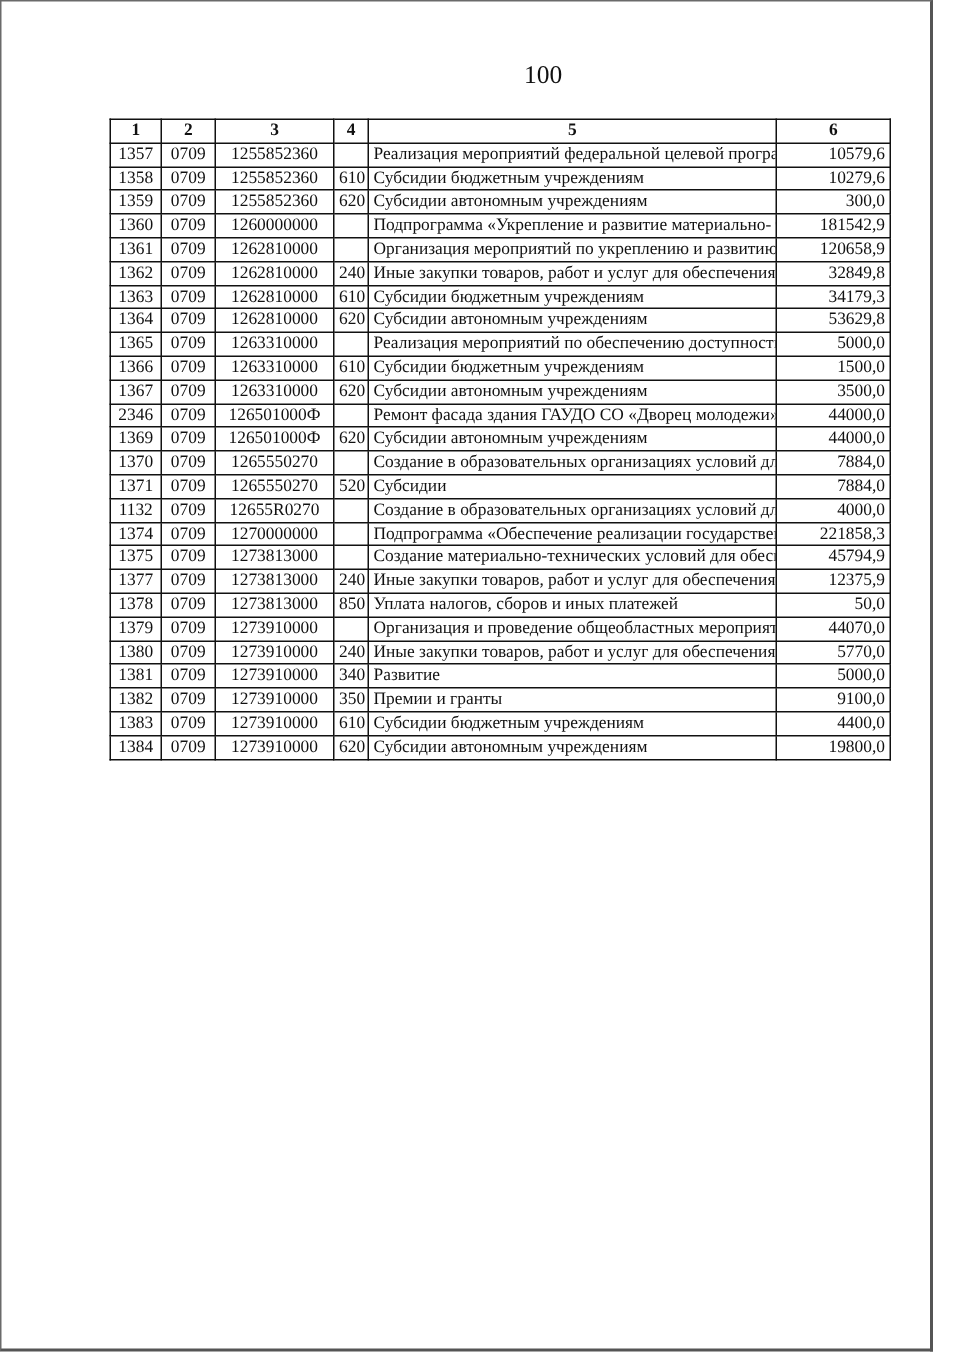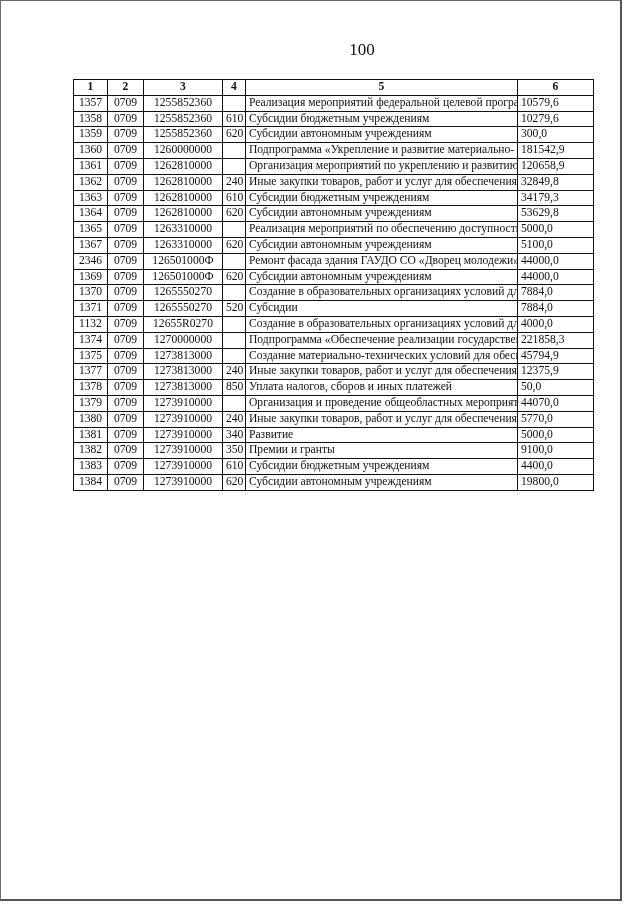--- a/index.html
+++ b/index.html
@@ -10,21 +10,21 @@
   .page-number { position: absolute; left: 0; width: 636px; top: 40px; text-align: center;
                  font-size: 17px; padding-left: 44px; }
   table.budget { position: absolute; left: 73px; top: 79px; width: 520px;
                  border-collapse: collapse; table-layout: fixed; font-size: 11.6px; }
   table.budget td, table.budget th { border: 1.4px solid #111; padding: 0 3px; vertical-align: top;
                  line-height: 14.8px; white-space: nowrap; overflow: hidden; }
   table.budget th { font-weight: bold; text-align: center; padding: 0; }
   td.c1, td.c2, td.c3 { text-align: center; padding: 0 2px; }
   td.c4 { text-align: center; padding-right: 2px; }
   td.c5 { text-align: left; white-space: pre-line; }
-  td.c6 { text-align: left; vertical-align: bottom; padding-right: 1px; }
+  td.c6 { text-align: right; vertical-align: bottom; padding-right: 1px; }
   col.k1 { width: 34px; } col.k2 { width: 36px; } col.k3 { width: 79px; }
   col.k4 { width: 23px; } col.k5 { width: 272px; } col.k6 { width: 76px; }
 </style>
 </head>
 <body>
 
 <div class="page-frame"></div>
 
 <div class="page-number">100</div>
 
@@ -125,26 +125,34 @@
         <td class="c2">0709</td>
         <td class="c3">1263310000</td>
         <td class="c4"></td>
         <td class="c5">Реализация мероприятий по обеспечению доступности
 приоритетных объектов и услуг в приоритетных сферах
 жизнедеятельности инвалидов и других маломобильных
 групп населения</td>
         <td class="c6">5000,0</td>
       </tr>
       <tr>
+        <td class="c1">1366</td>
+        <td class="c2">0709</td>
+        <td class="c3">1263310000</td>
+        <td class="c4">610</td>
+        <td class="c5">Субсидии бюджетным учреждениям</td>
+        <td class="c6">1500,0</td>
+      </tr>
+      <tr>
         <td class="c1">1367</td>
         <td class="c2">0709</td>
         <td class="c3">1263310000</td>
         <td class="c4">620</td>
         <td class="c5">Субсидии автономным учреждениям</td>
-        <td class="c6">5100,0</td>
+        <td class="c6">3500,0</td>
       </tr>
       <tr>
         <td class="c1">2346</td>
         <td class="c2">0709</td>
         <td class="c3">126501000Ф</td>
         <td class="c4"></td>
         <td class="c5">Ремонт фасада здания ГАУДО СО «Дворец молодежи» в
 рамках подготовки к проведению в 2018 году чемпионата
 мира по футболу</td>
         <td class="c6">44000,0</td>

